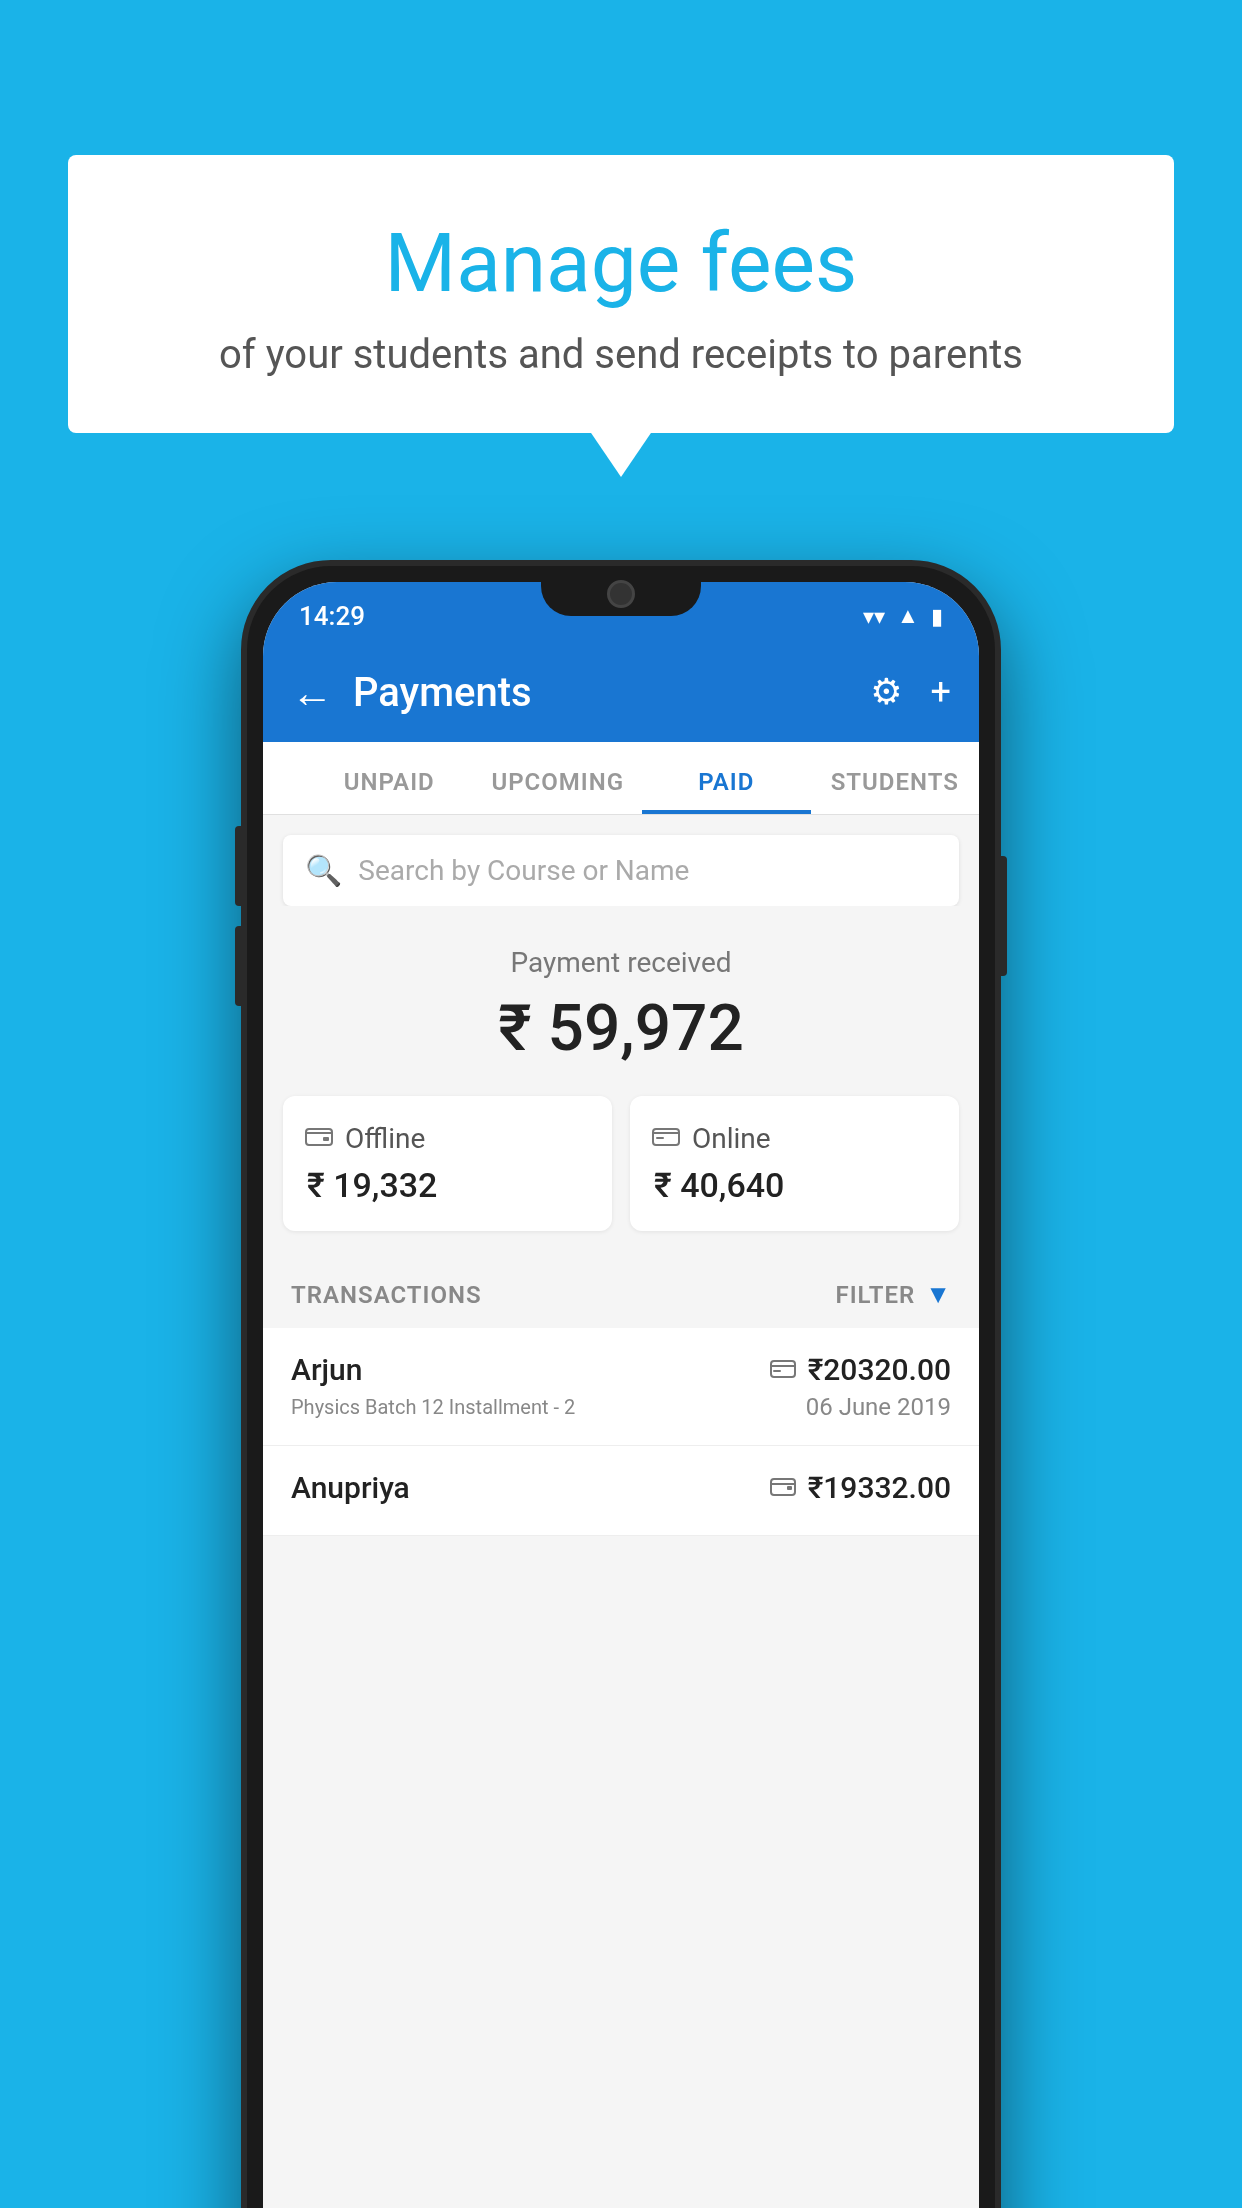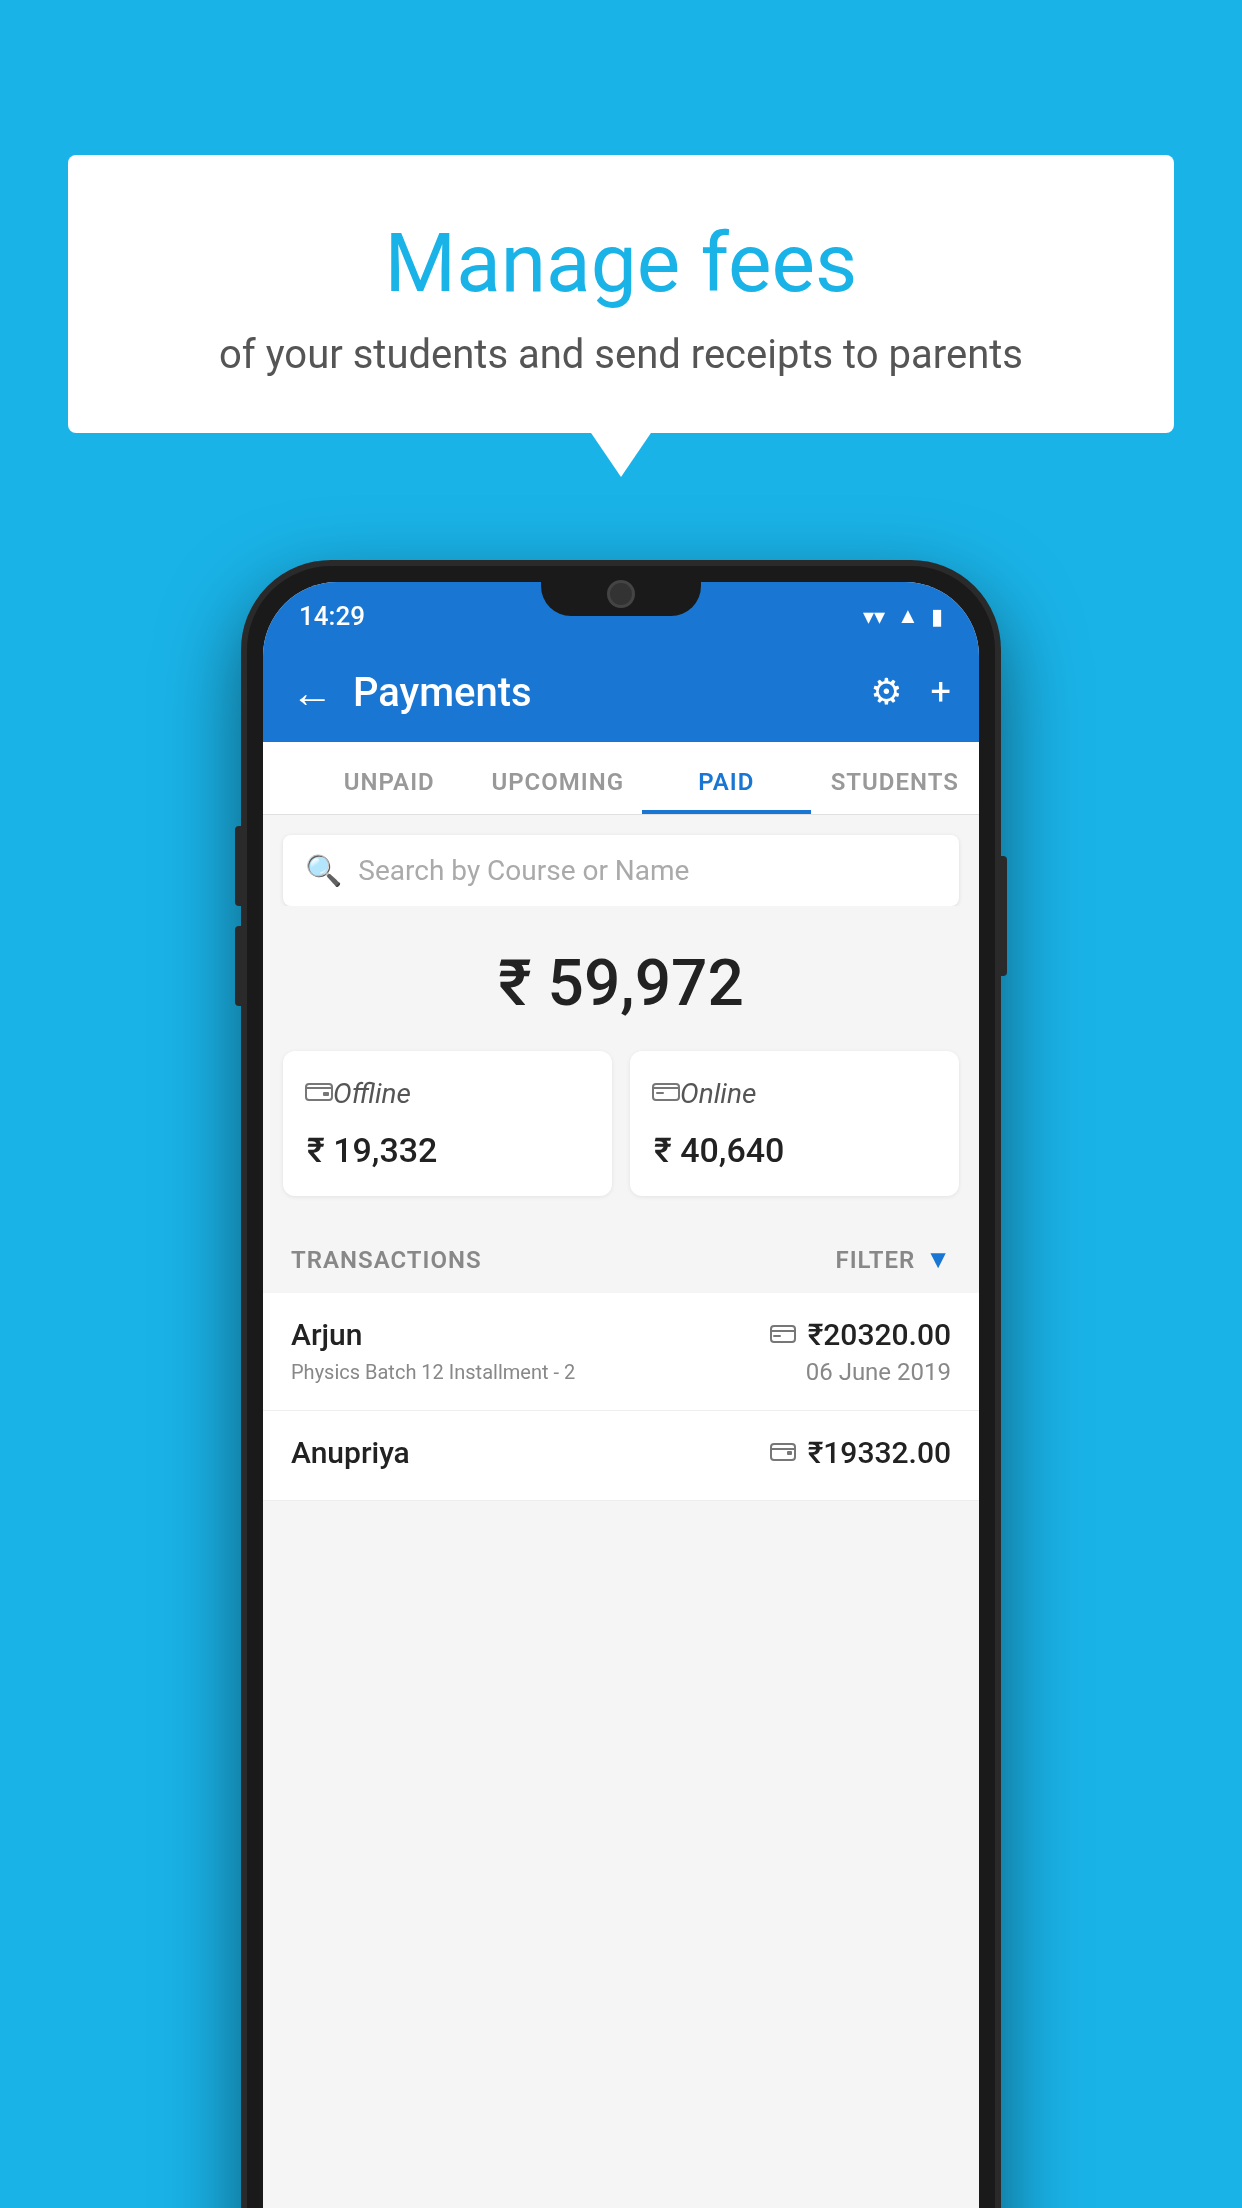--- a/index.html
+++ b/index.html
@@ -272,22 +272,22 @@
     .payment-card {
       flex: 1;
       background: #fff;
       border-radius: 12px;
       padding: 26px 22px;
       box-shadow: 0 1px 4px rgba(0,0,0,0.08);
     }
     .card-top {
       display: flex;
       align-items: center;
-      margin-bottom: 20px;
-      font-style: italic;
+      gap: 12px;
+      margin-bottom: 10px;
     }
     .card-icon {
       color: #777;
       font-size: 28px;
     }
     .card-type {
       color: #555;
       font-size: 28px;
     }
     .card-amount {
@@ -419,20 +419,21 @@
       </div>
 
       <div class="content-area">
 
         <div class="search-bar">
           <span class="search-icon">🔍</span>
           <span class="search-placeholder">Search by Course or Name</span>
         </div>
 
         <div class="payment-summary">
+          <div class="payment-label">Payment received</div>
           <div class="payment-amount">₹ 59,972</div>
         </div>
 
         <div class="payment-cards">
           <div class="payment-card">
             <div class="card-top">
               <span class="card-icon">
                 
                 <svg width="28" height="24" viewBox="0 0 28 24" fill="none">
                   <rect x="1" y="5" width="26" height="16" rx="3" stroke="#777" stroke-width="2" fill="none"></rect>

